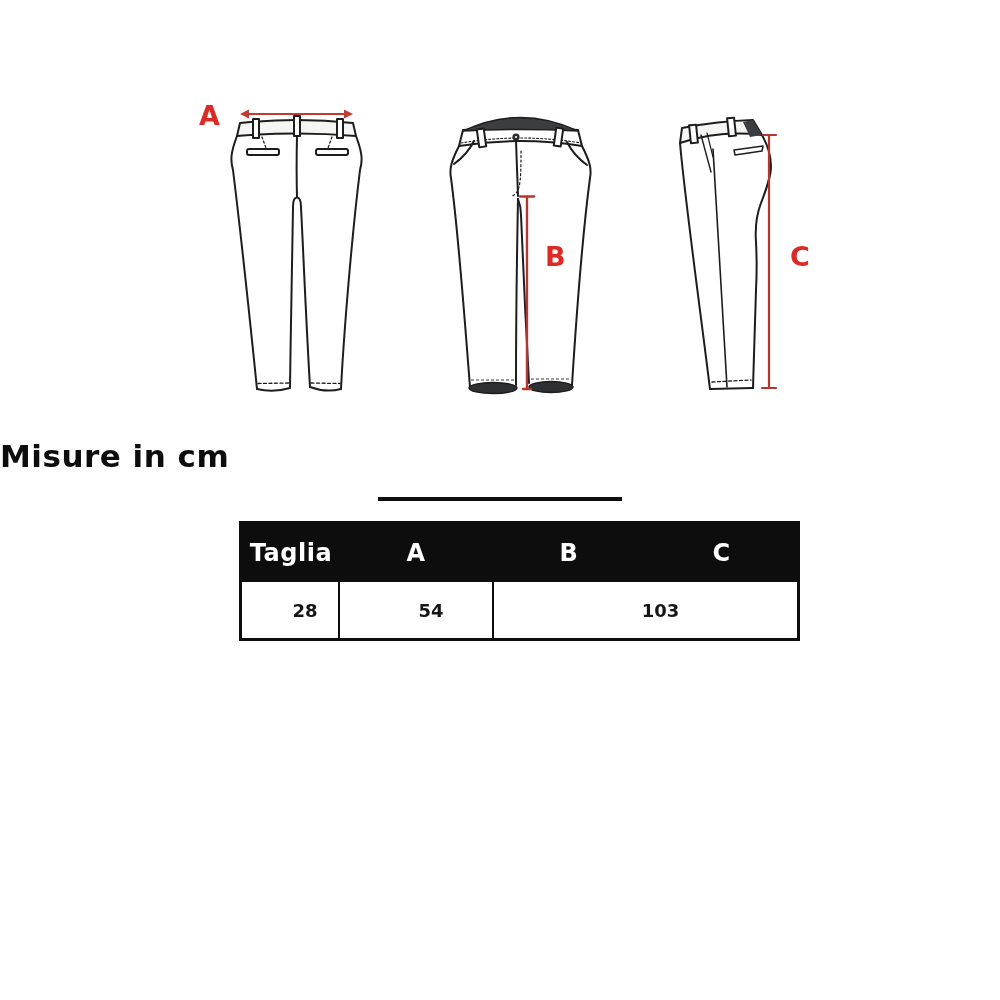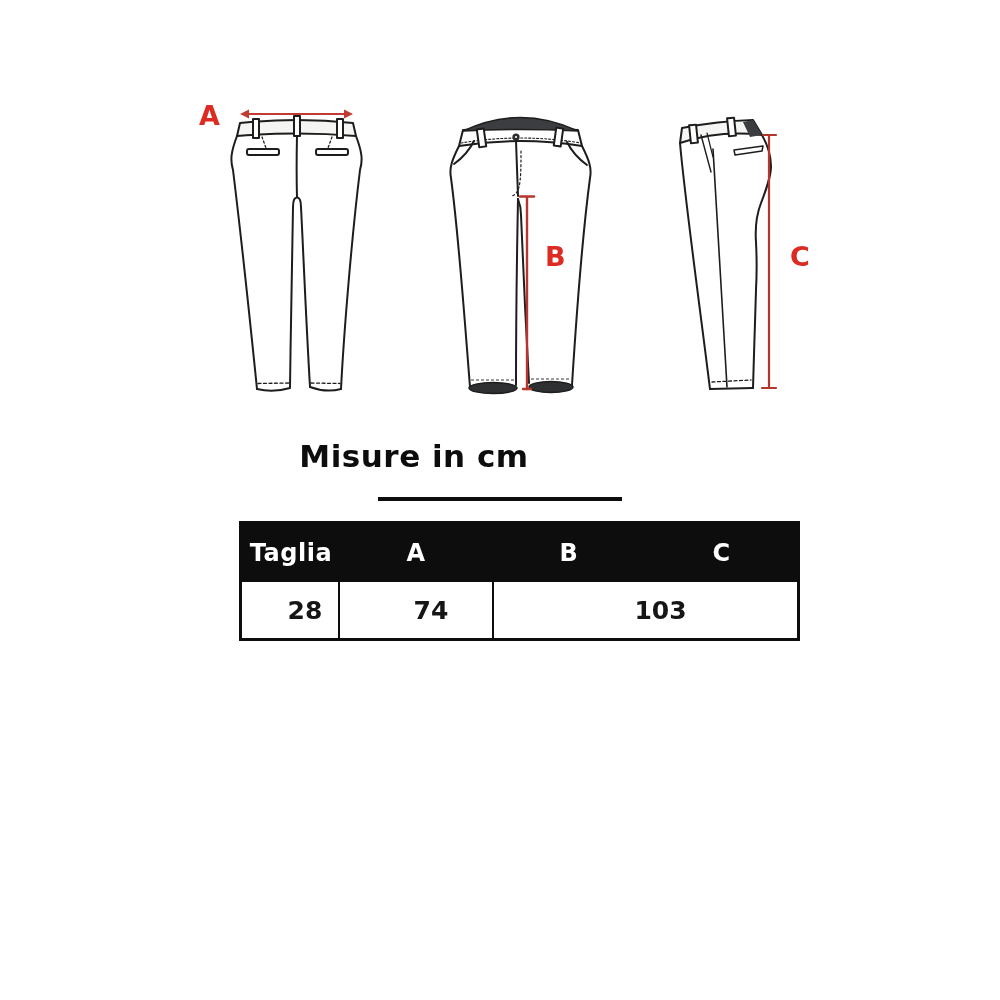--- a/index.html
+++ b/index.html
@@ -9,40 +9,40 @@
   }
   .abs{position:absolute;}
   svg{display:block;}
   
   .m-label{
     position:absolute;color:#dd2a22;font-weight:bold;font-size:27px;
     line-height:1;letter-spacing:0;
   }
   
   .title{
-    position:absolute;left:0;top:438px;width:828px;text-align:center;
+    position:absolute;left:0;top:438px;width:828px;text-align:left;
     font-size:31px;font-weight:bold;color:#0d0d0d;letter-spacing:.5px;
   }
   .title-underline{
     position:absolute;left:378px;top:497px;width:244px;height:4px;background:#0d0d0d;
   }
   
   .size-table{
     position:absolute;left:239px;top:521px;width:561px;
     border:3px solid #0d0d0d;box-sizing:border-box;background:#ffffff;
   }
   .tr{display:flex;width:100%;}
   .tr-head{height:58px;background:#0d0d0d;color:#ffffff;}
   .tr-body{height:56px;color:#161616;}
   .td{
     display:flex;align-items:center;justify-content:center;
     box-sizing:border-box;font-weight:bold;
   }
   .tr-head .td{font-size:24px;letter-spacing:.5px;}
-  .tr-body .td{font-size:25px;padding-left:30px;}
+  .tr-body .td{font-size:18px;padding-left:30px;}
   .c0{width:98px;}
   .c1{width:152px;}
   .c2{width:154px;}
   .c3{flex:1;}
   .tr-body .td{border-right:2px solid #0d0d0d;}
   .tr-body .td:last-child{border-right:none;}
 </style>
 </head>
 <body>
 
@@ -136,16 +136,16 @@
 
 <div class="size-table">
   <div class="tr tr-head">
     <div class="td c0">Taglia</div>
     <div class="td c1">A</div>
     <div class="td c2">B</div>
     <div class="td c3">C</div>
   </div>
   <div class="tr tr-body">
     <div class="td c0">28</div>
-    <div class="td c2">74</div>
+    <div class="td c2">54</div>
     <div class="td c3">103</div>
   </div>
 </div>
 
 </body></html>

